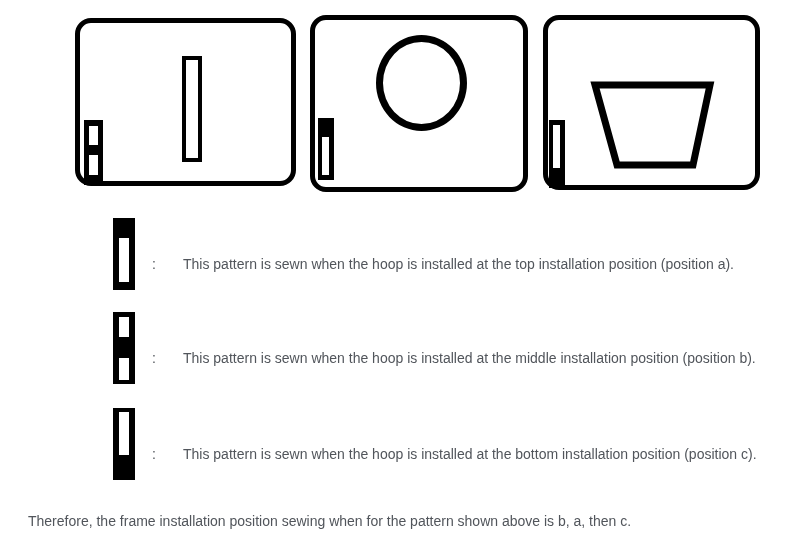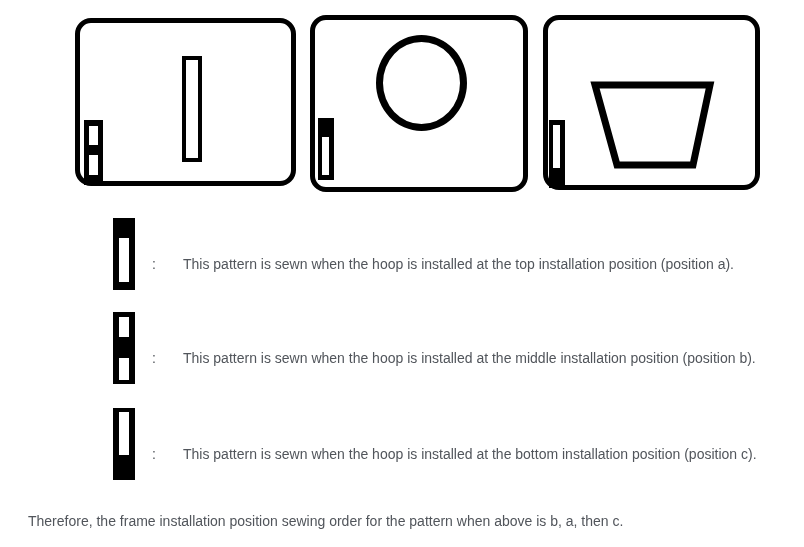--- a/index.html
+++ b/index.html
@@ -172,15 +172,15 @@
   </div>
 
   <div class="legend-row" id="legend-row-3">
     <div class="legend-icon icon-bottom">
       <div class="slot slot-a"></div>
     </div>
     <span class="legend-sep">:</span>
     <span class="legend-text">This pattern is sewn when the hoop is installed at the bottom installation position (position c).</span>
   </div>
 
-  <div class="footer-text">Therefore, the frame installation position sewing order for the pattern when above is b, a, then c.</div>
+  <div class="footer-text">Therefore, the frame installation position sewing when for the pattern shown above is b, a, then c.</div>
 
 </div>
 
 </body></html>

